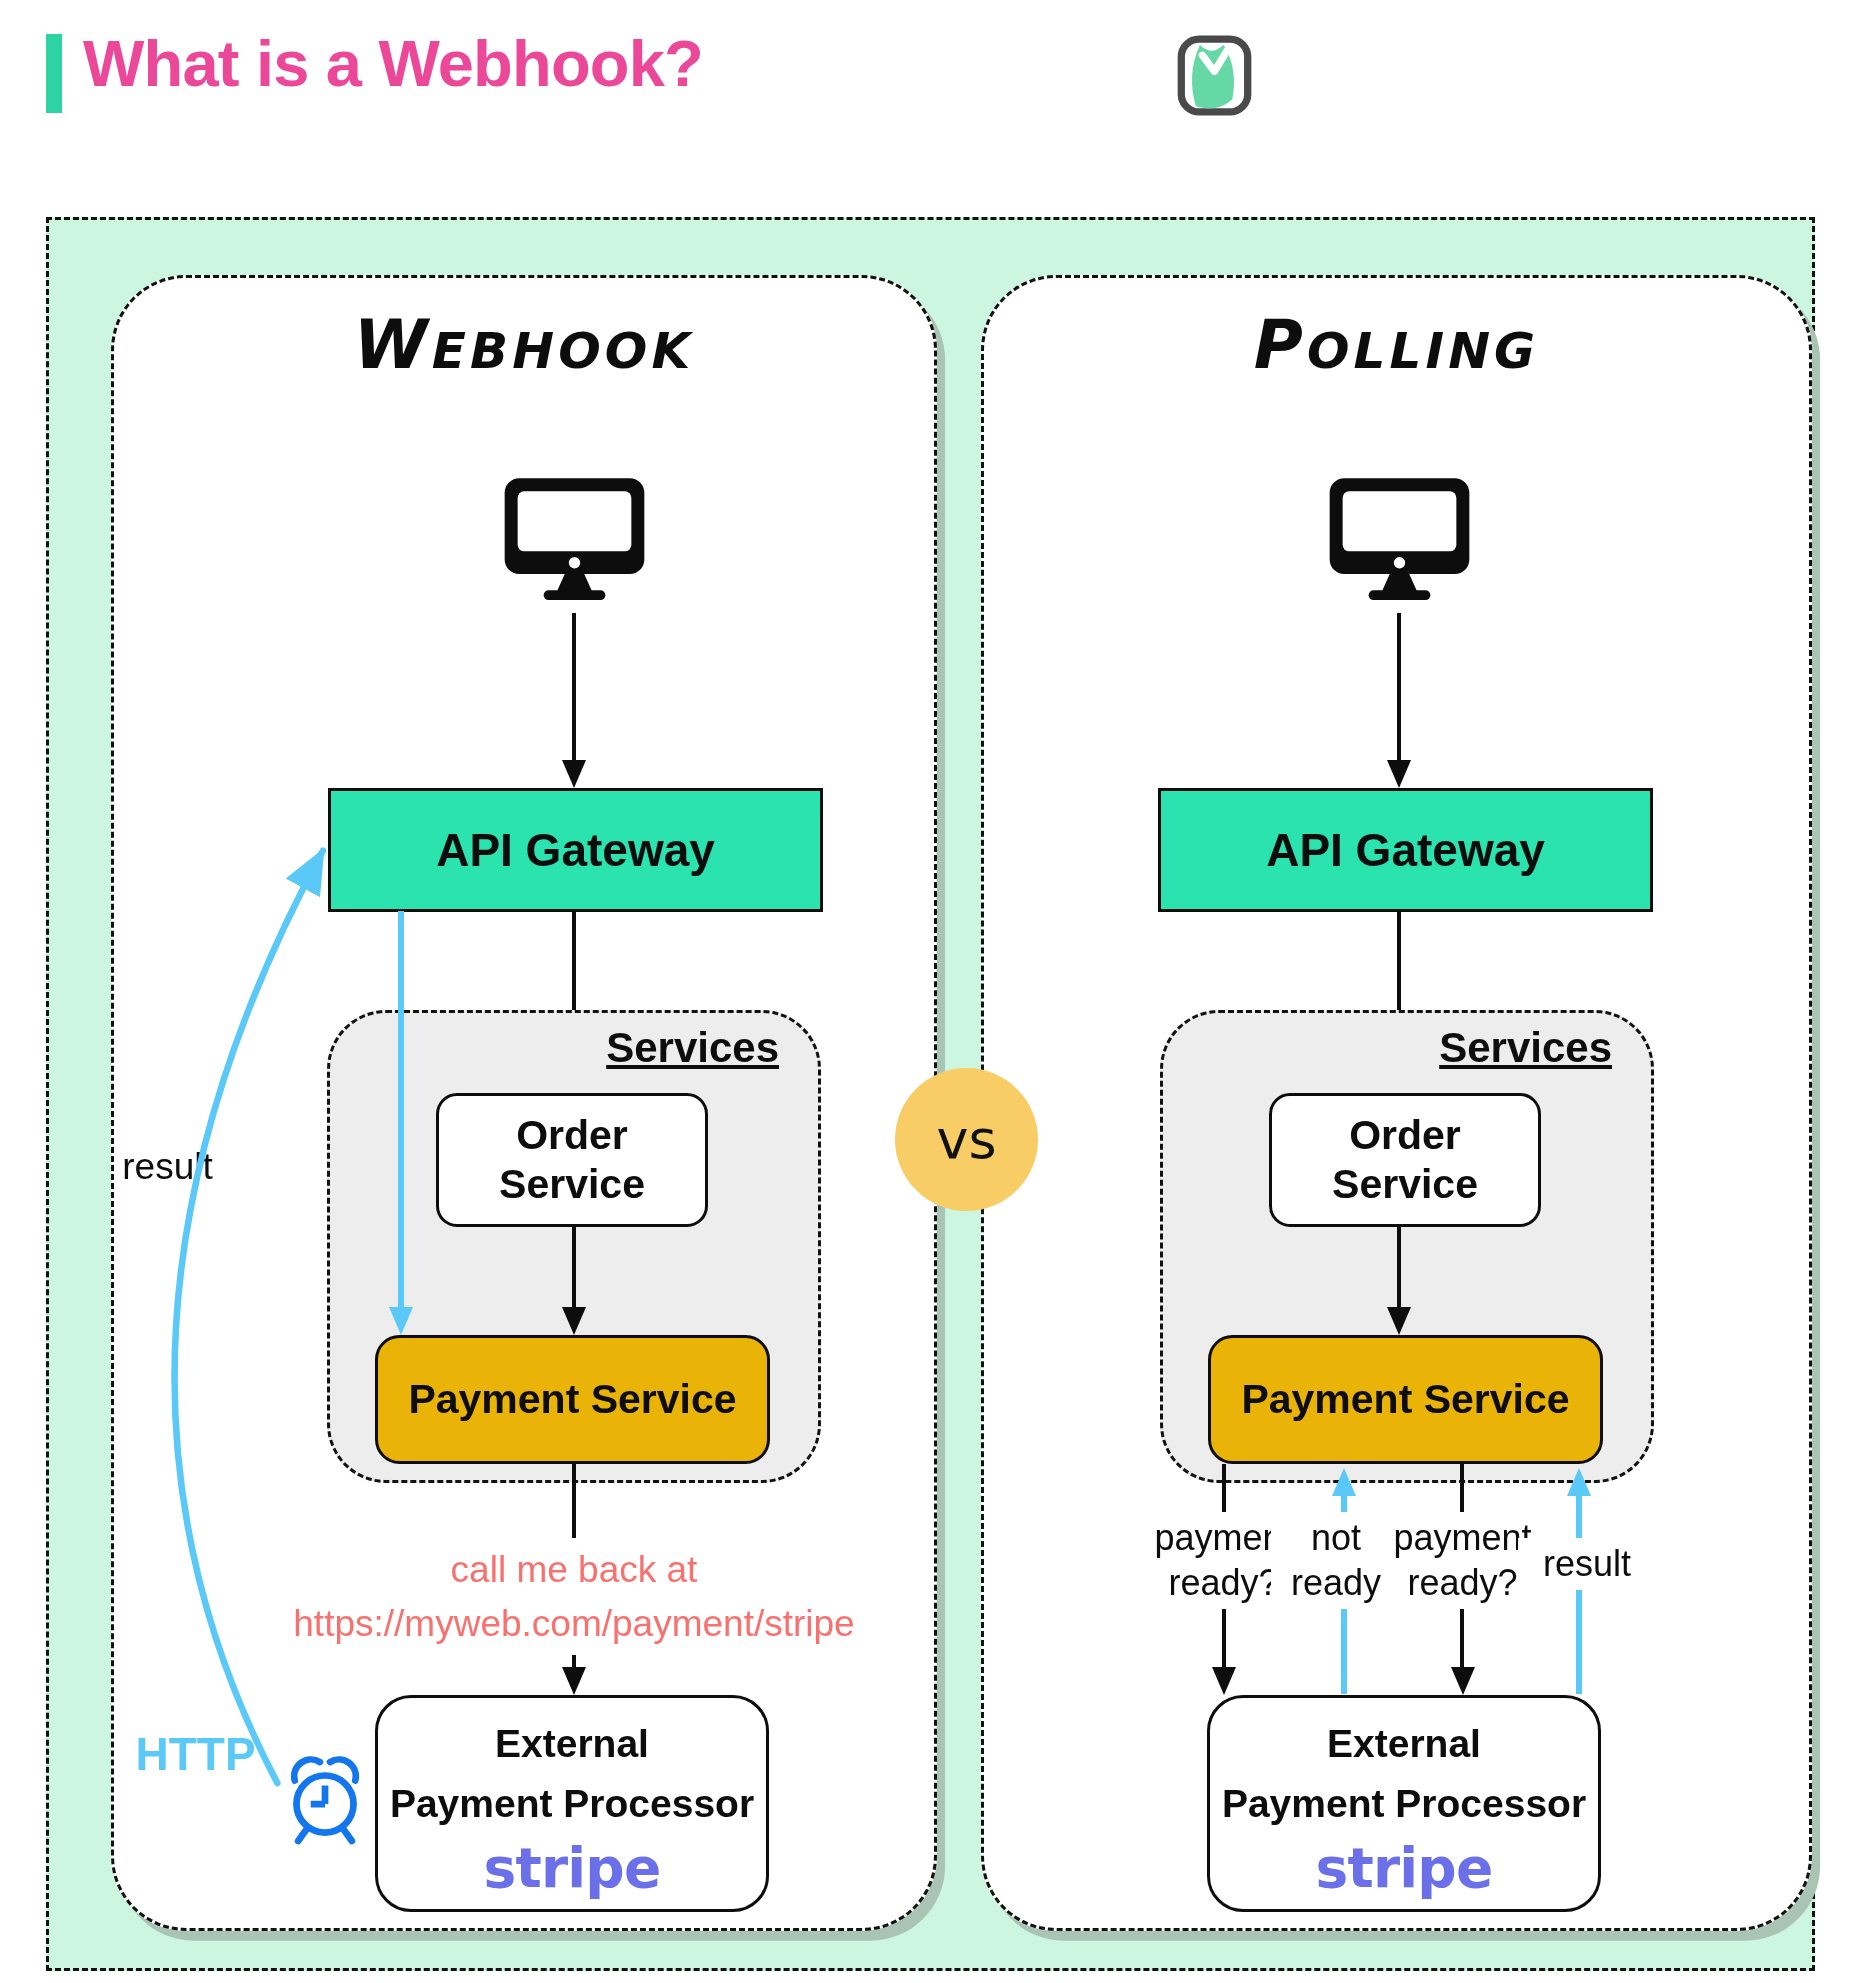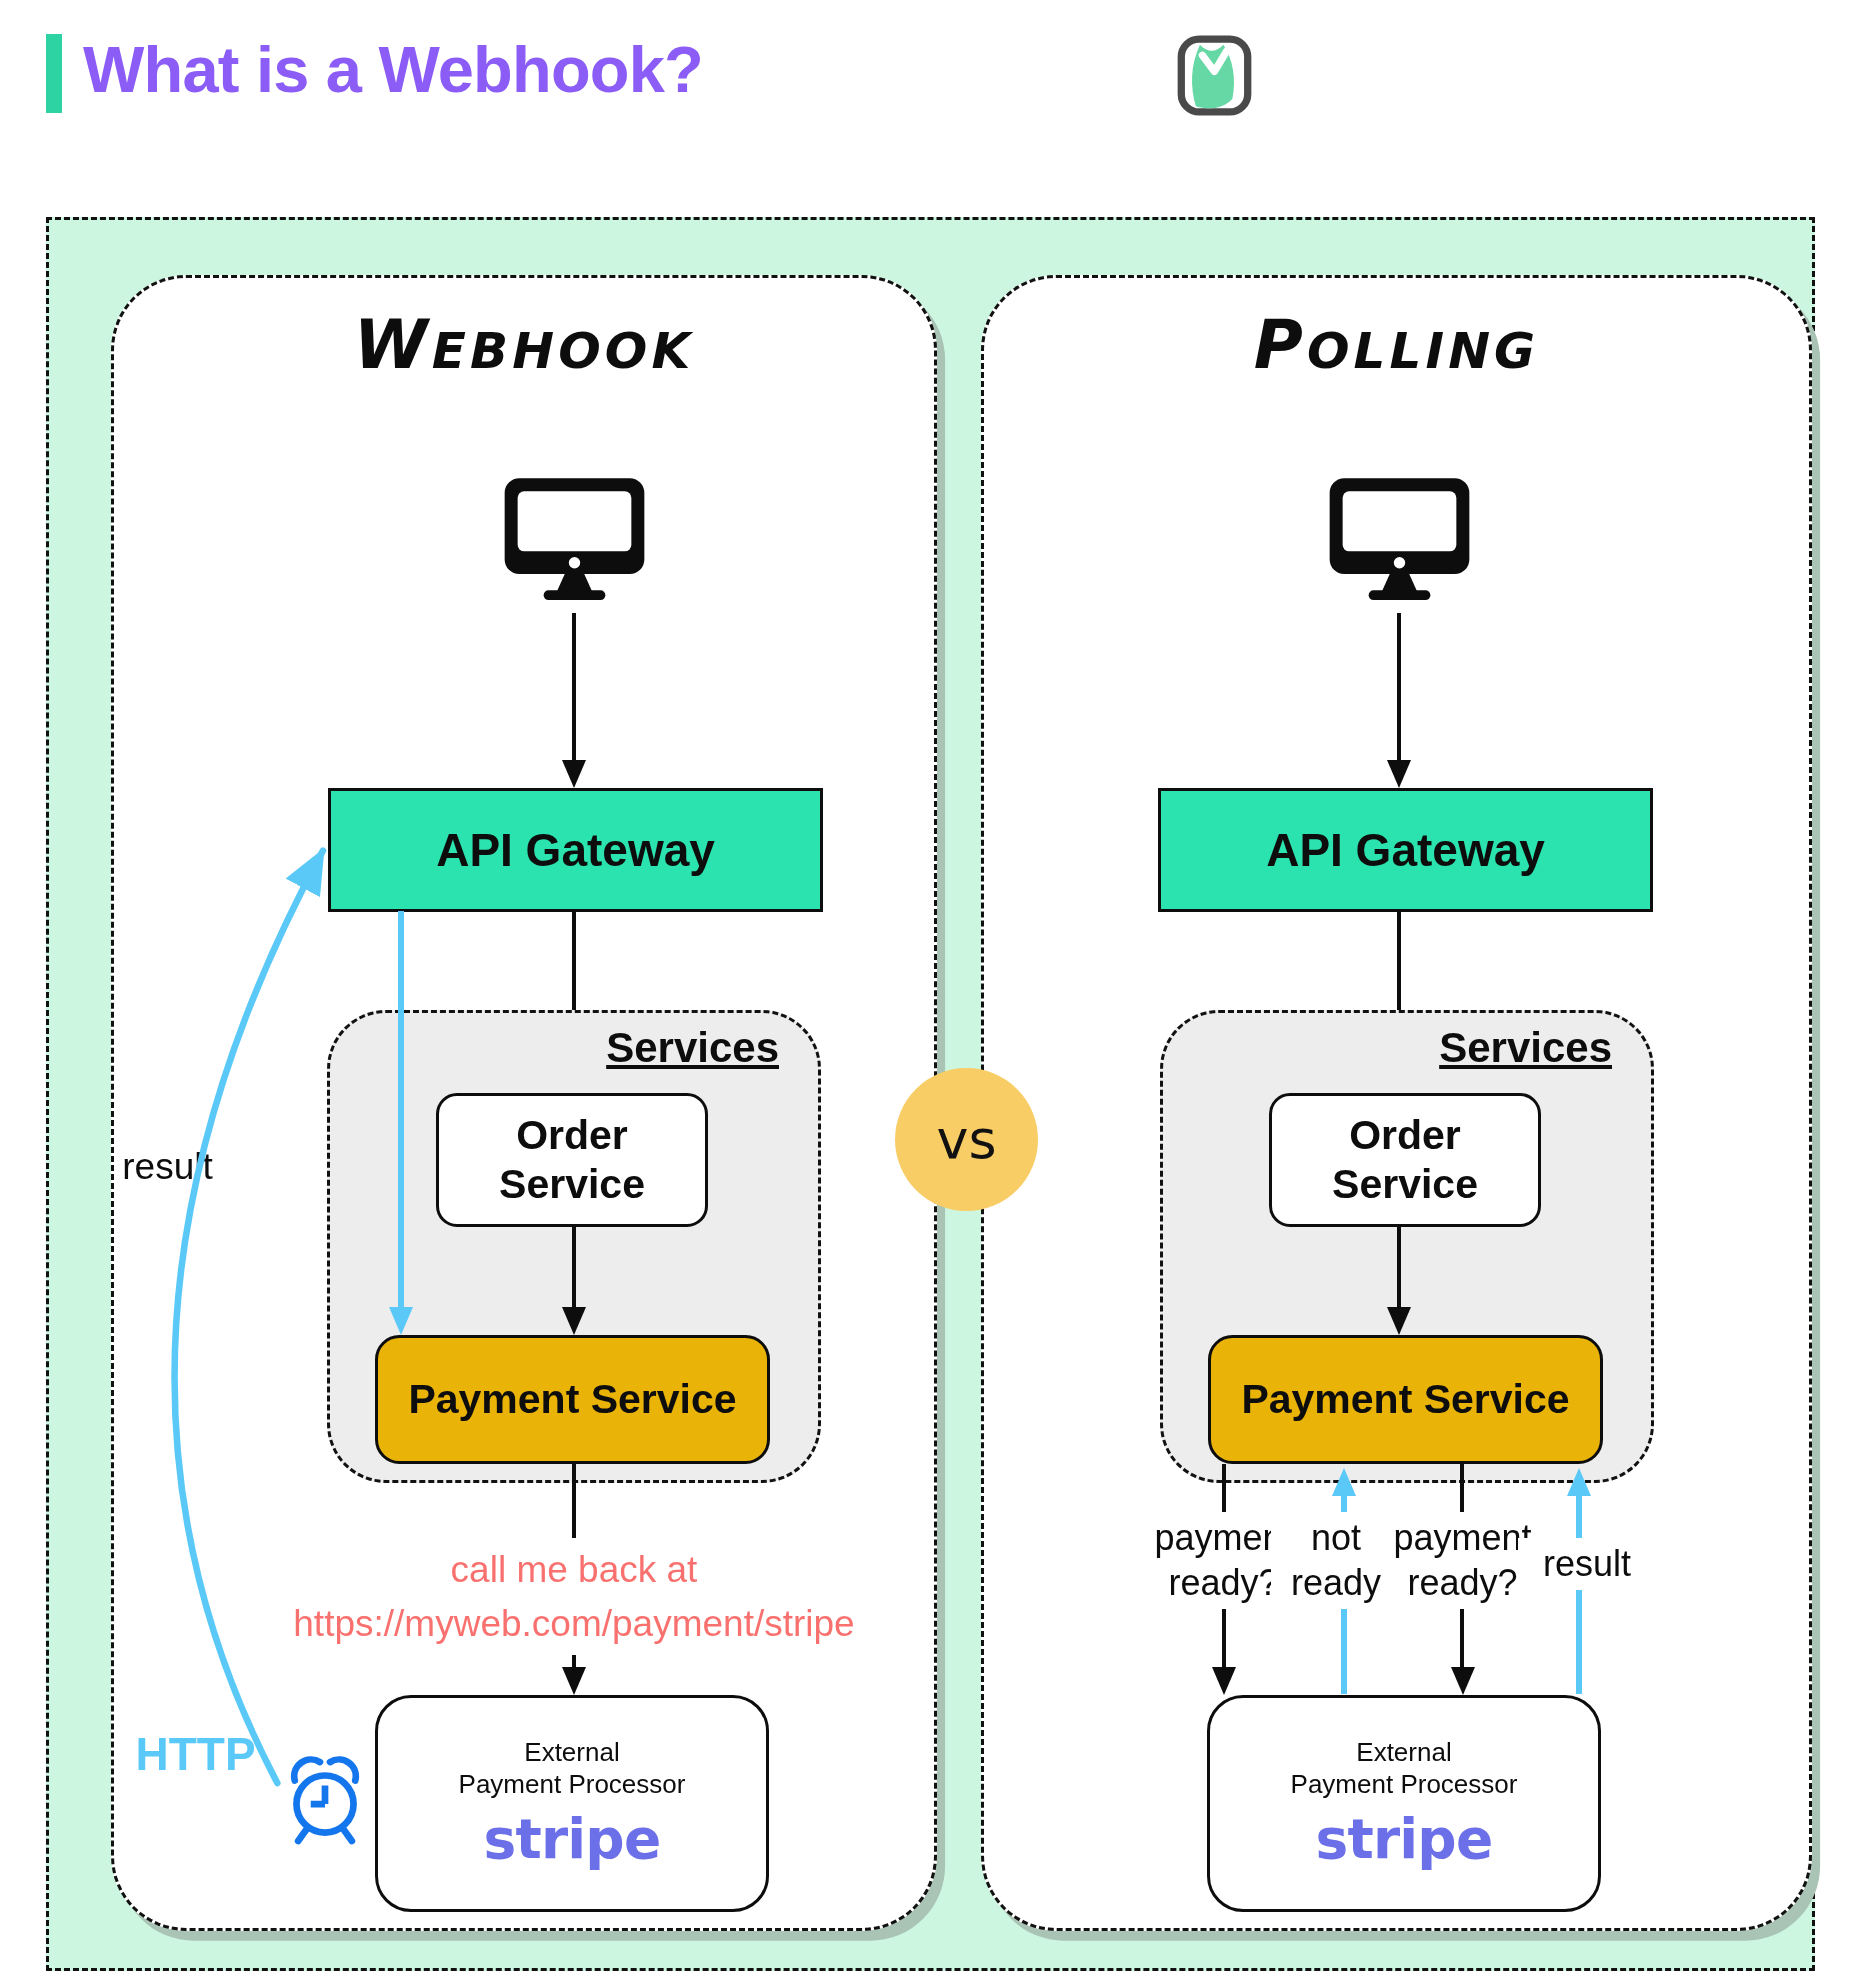--- a/index.html
+++ b/index.html
@@ -2,21 +2,21 @@
 <html style="font-size:13px"><head>
 <meta charset="utf-8">
 <style>
   * { margin:0; padding:0; box-sizing:border-box; }
   html,body { background:#ffffff; }
   body { font-family:"Liberation Sans", sans-serif; color:#0d0d0d; }
   .canvas { position:relative; width:1861px; height:1983px; background:#fff; overflow:hidden; }
 
   
   .accent-bar { position:absolute; left:46px; top:34px; width:16.3px; height:79px; background:#2ED3A4; }
-  .page-title { position:absolute; left:83px; top:32px; font-size:65px; font-weight:800; letter-spacing:-0.8px; color:#8b5cf6; }
+  .page-title { position:absolute; left:83px; top:26px; font-size:65px; font-weight:800; letter-spacing:-0.8px; color:#ec4899; }
   .brand { position:absolute; left:1174px; top:33px; width:651px; height:90px; }
   .brand svg { position:absolute; left:0; top:1.6px; width:81px; height:81px; }
   .site-url { position:absolute; left:99px; top:14.7px; font-family:"DejaVu Sans", sans-serif; font-size:49px; font-weight:600; }
 
   
   .board { position:absolute; left:46px; top:217px; width:1769px; height:1754px;
            background:#CDF6E0; border:3.3px dashed #111; }
   .panel { position:absolute; top:55px; width:826px; height:1656px; background:#fff;
            border:3.3px dashed #111; border-radius:75px; box-shadow:8.1px 9.8px 0 #A9C3B4; }
   .panel.left { left:62px; }
@@ -36,21 +36,21 @@
              display:flex; align-items:center; justify-content:center; font-size:46px; font-weight:bold; }
   .services { position:absolute; width:494px; height:473px; background:#EDEDED; border:3.3px dashed #111;
               border-radius:59px; }
   .services-label { position:absolute; right:39px; top:11.4px; font-size:42px; font-weight:bold;text-decoration:underline; }
   .svc-box { position:absolute; border:3.3px solid #0d0d0d; display:flex; align-items:center; justify-content:center;
              text-align:center; font-size:41px; font-weight:bold; line-height:1.2; }
   .order { width:272px; height:134px; background:#fff; border-radius:21px; padding:0 33px; }
   .payment { width:395px; height:129px; background:#eab308; border-radius:24.4px; }
   .external { position:absolute; width:394px; height:217px; background:#fff; border:3.3px solid #0d0d0d;
               border-radius:36px; display:flex; flex-direction:column; align-items:center; justify-content:center; }
-  .external .xline { font-size:26px; font-weight:normal; white-space:nowrap; line-height:1.25; }
+  .external .xline { font-size:39px; font-weight:bold; white-space:nowrap; line-height:1.25;margin-top:12px; }
   .stripe-word { font-size:55px; font-weight:800; color:#6B6FE8; letter-spacing:-0.8px; margin-top:6.5px;
                  font-family:"DejaVu Sans", sans-serif; }
 
   
   .vline { position:absolute; width:4.1px; background:#0d0d0d; }
   .vline.blue { width:5.7px; background:#5BC9F7; }
   .head-down { position:absolute; width:0; height:0; border-left:12.2px solid transparent;
                border-right:12.2px solid transparent; border-top:28px solid #0d0d0d; }
   .head-up { position:absolute; width:0; height:0; border-left:12.2px solid transparent;
              border-right:12.2px solid transparent; border-bottom:28px solid #5BC9F7; }

